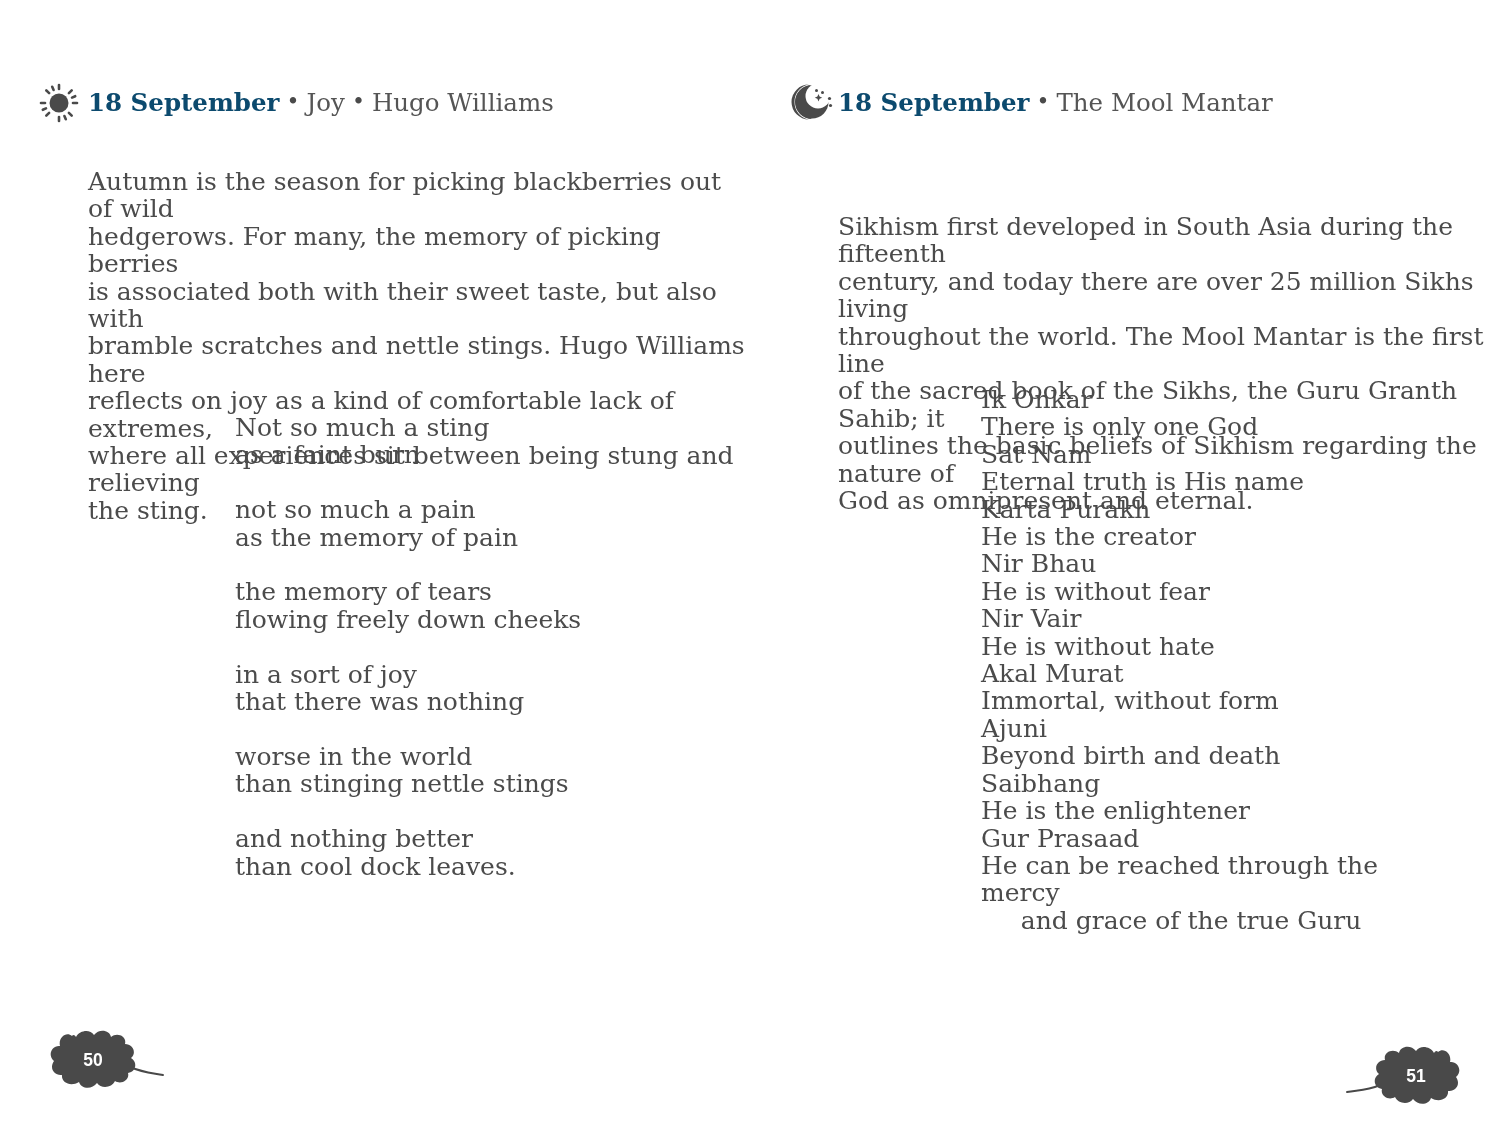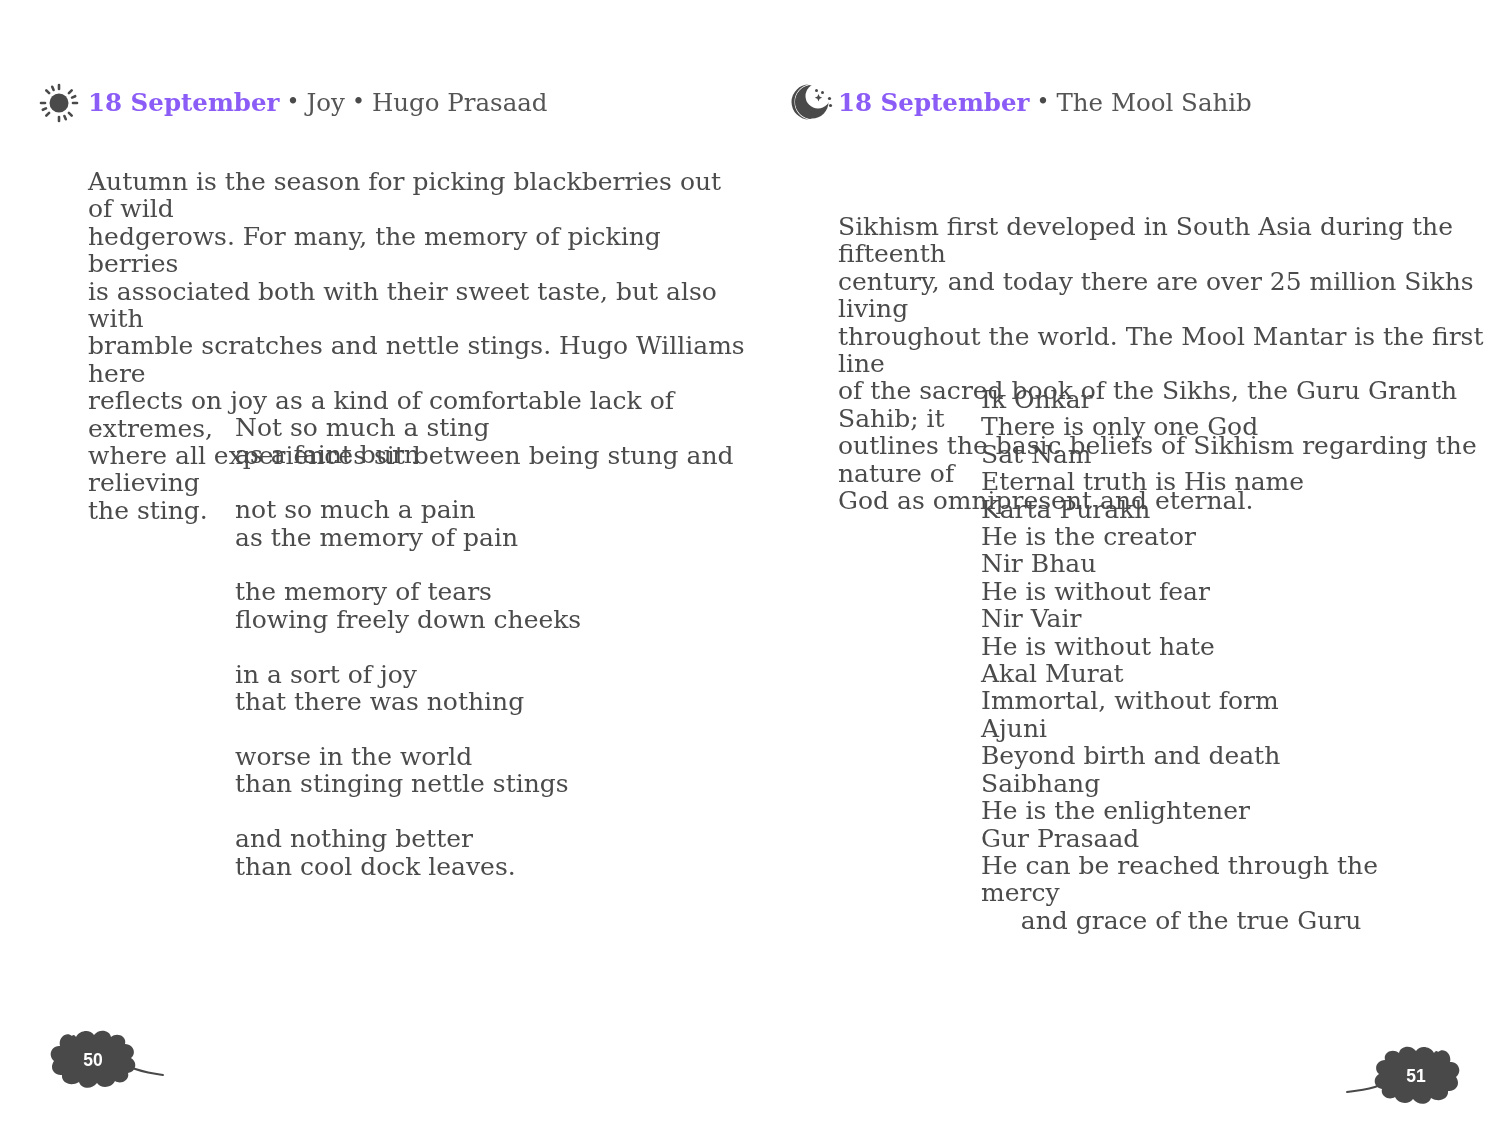--- a/index.html
+++ b/index.html
@@ -15,21 +15,21 @@
 
   
   .page-header {
     font-size: 24.5px;
     line-height: 36px;
     white-space: nowrap;
     color: #555555;
   }
   .header-date {
     font-weight: 700;
-    color: #8b5cf6;
+    color: #0c4a6e;
   }
   .header-sep {
     padding: 0 7px;
     color: #4a4a4a;
     font-size: 22px;
     vertical-align: 2px;
   }
 
   
   .body-text {
@@ -74,21 +74,21 @@
       <line x1="30.9" y1="11.1" x2="33.7" y2="8.3"></line>
       <line x1="14.2" y1="4.8" x2="15.6" y2="8.0"></line>
       <line x1="26.4" y1="34.0" x2="27.8" y2="37.2"></line>
       <line x1="4.8" y1="27.8" x2="8.0" y2="26.4"></line>
       <line x1="34.0" y1="15.6" x2="37.2" y2="14.2"></line>
     </g>
   </svg>
 </div>
 
 <div class="abs page-header header-left-text">
-  <span class="header-date">18 September</span><span class="header-sep">•</span><span>Joy</span><span class="header-sep">•</span><span>Hugo Prasaad</span>
+  <span class="header-date">18 September</span><span class="header-sep">•</span><span>Joy</span><span class="header-sep">•</span><span>Hugo Williams</span>
 </div>
 
 <div class="abs body-text intro-left">Autumn is the season for picking blackberries out of wild
 hedgerows. For many, the memory of picking berries
 is associated both with their sweet taste, but also with
 bramble scratches and nettle stings. Hugo Williams here
 reflects on joy as a kind of comfortable lack of extremes,
 where all experiences sit between being stung and relieving
 the sting.</div>
 
@@ -132,21 +132,21 @@
     <circle cx="27" cy="15" r="12.5" fill="#ffffff"></circle>
     <path d="M27.5,13 l1.1,2.6 2.6,1.1 -2.6,1.1 -1.1,2.6 -1.1,-2.6 -2.6,-1.1 2.6,-1.1 Z" fill="#4a4a4a"></path>
     <circle cx="25.5" cy="9.5" r="1.5" fill="#4a4a4a"></circle>
     <circle cx="31.5" cy="11.5" r="1.5" fill="#4a4a4a"></circle>
     <circle cx="38.5" cy="17.5" r="1.6" fill="#4a4a4a"></circle>
     <circle cx="39.5" cy="24.5" r="1.6" fill="#4a4a4a"></circle>
   </svg>
 </div>
 
 <div class="abs page-header header-right-text">
-  <span class="header-date">18 September</span><span class="header-sep">•</span><span>The Mool Sahib</span>
+  <span class="header-date">18 September</span><span class="header-sep">•</span><span>The Mool Mantar</span>
 </div>
 
 <div class="abs body-text intro-right">Sikhism first developed in South Asia during the fifteenth
 century, and today there are over 25 million Sikhs living
 throughout the world. The Mool Mantar is the first line
 of the sacred book of the Sikhs, the Guru Granth Sahib; it
 outlines the basic beliefs of Sikhism regarding the nature of
 God as omnipresent and eternal.</div>
 
 <div class="abs body-text mantra-block">Ik Onkar

